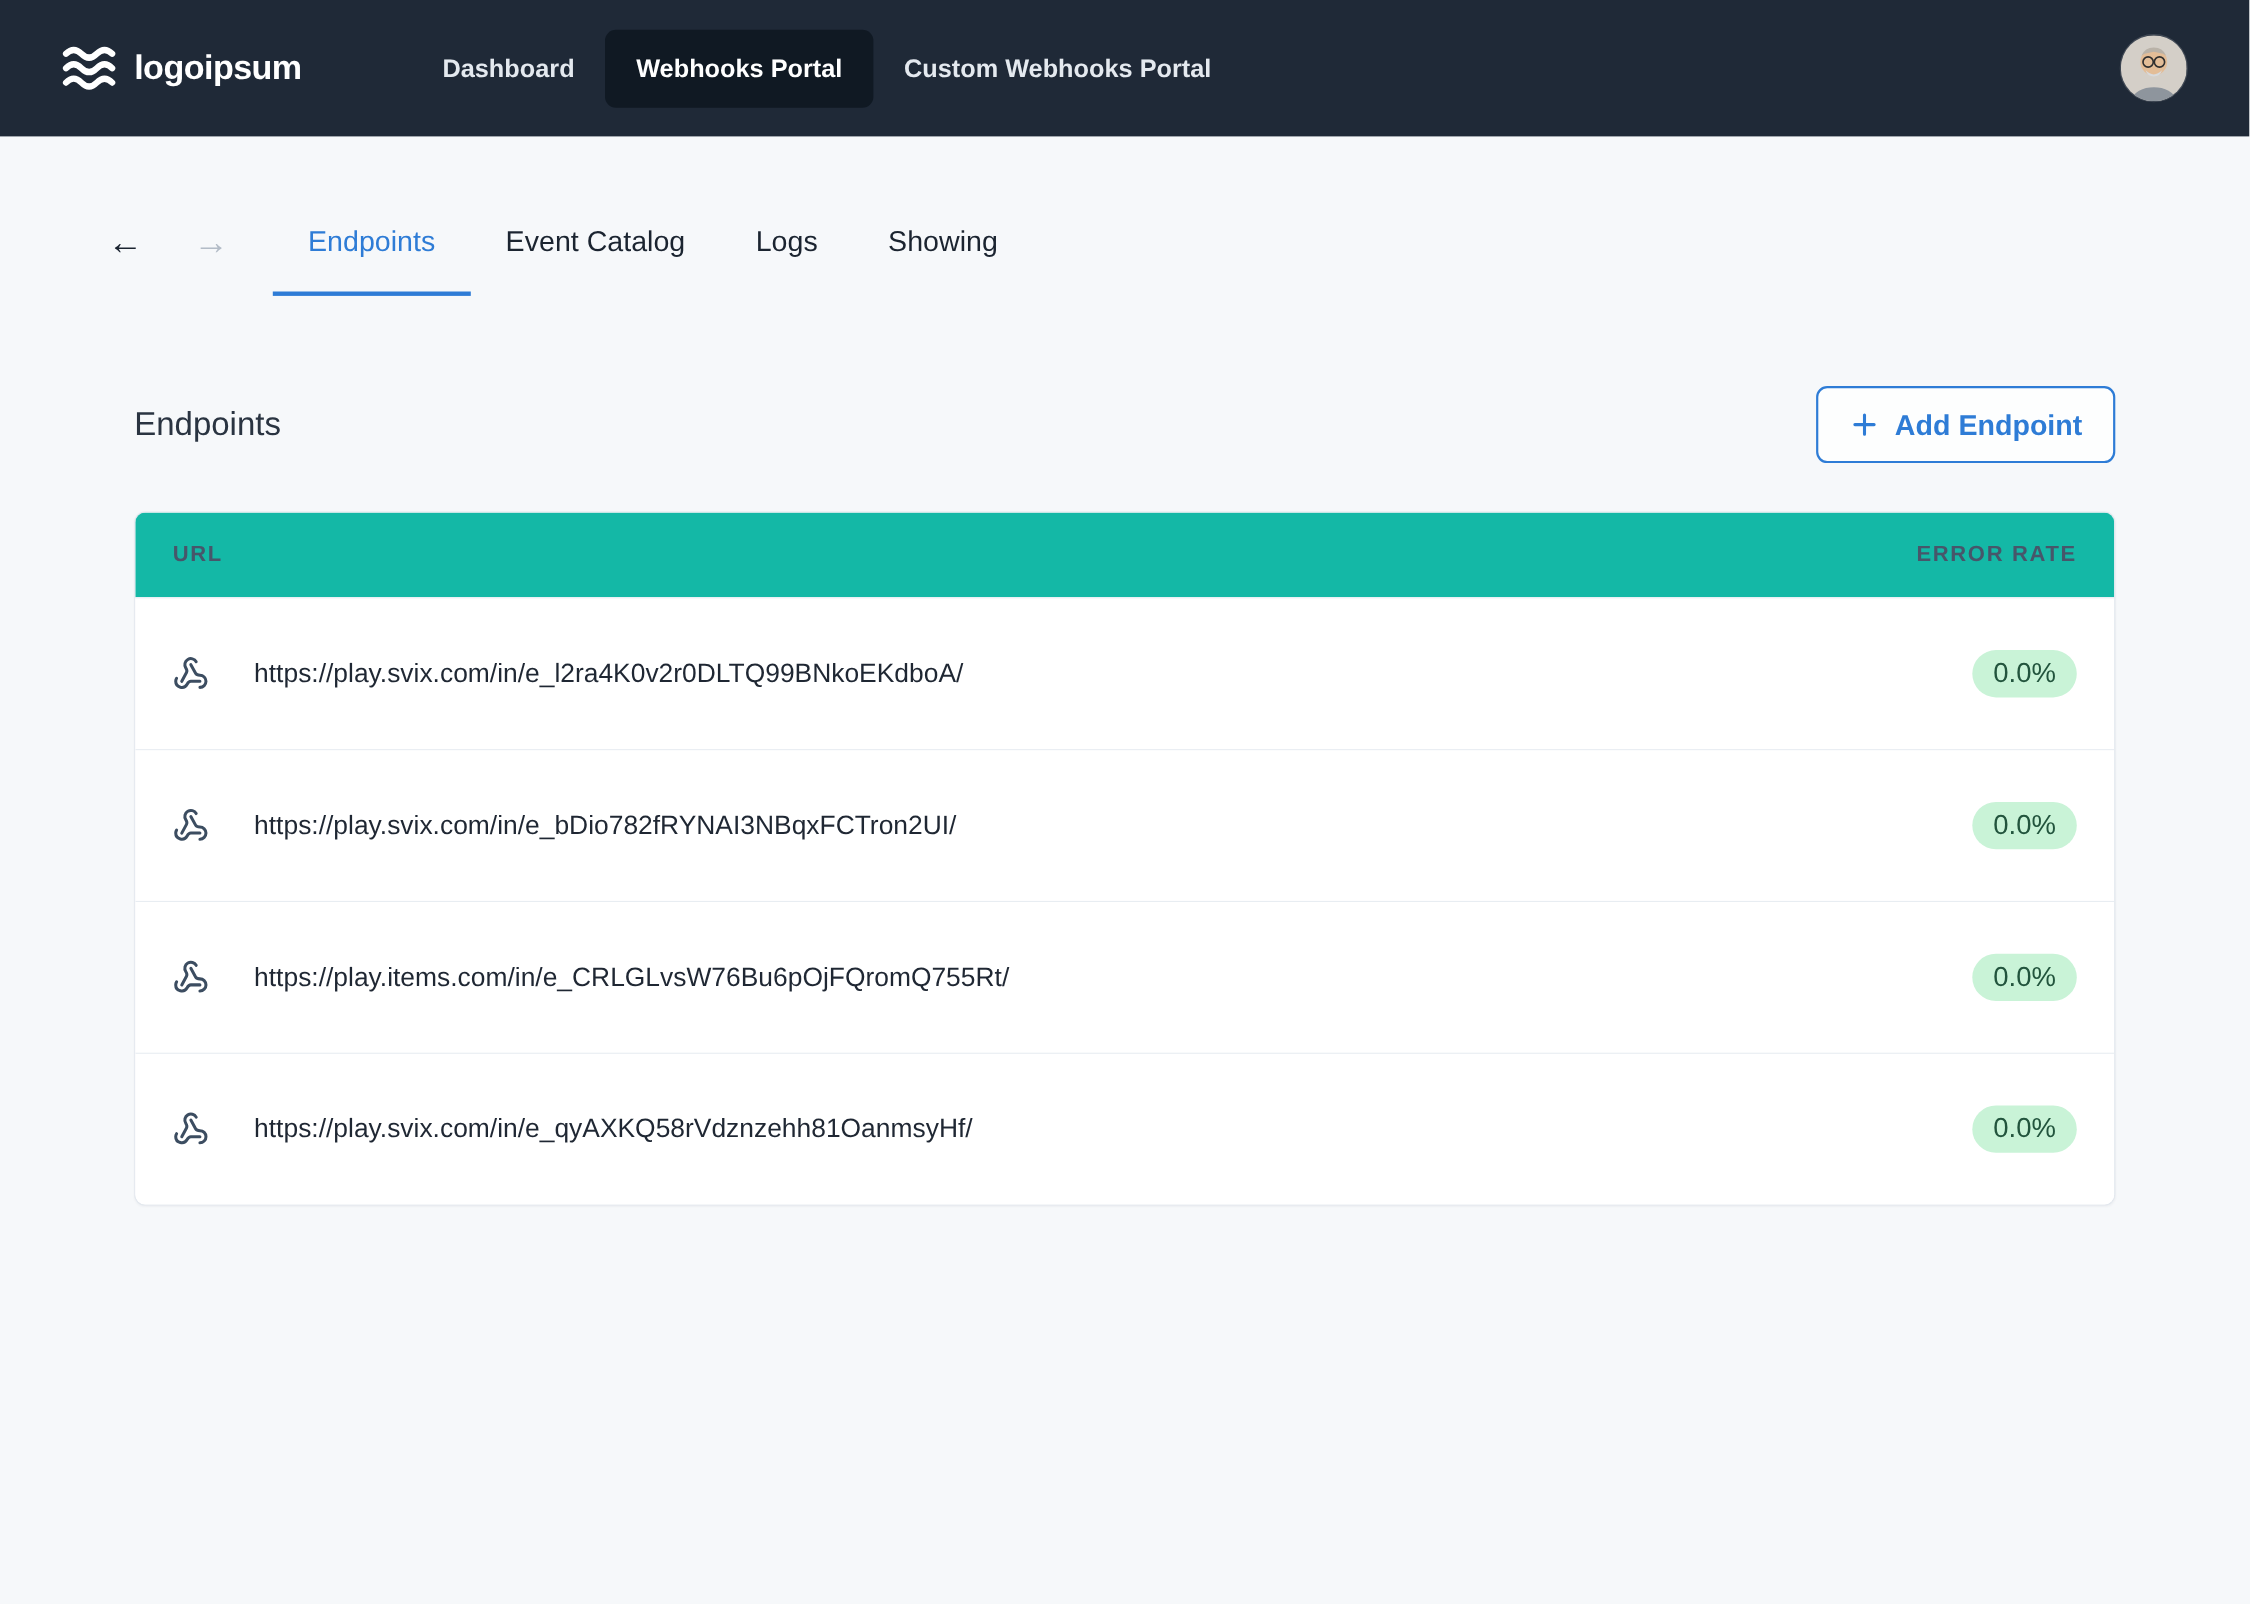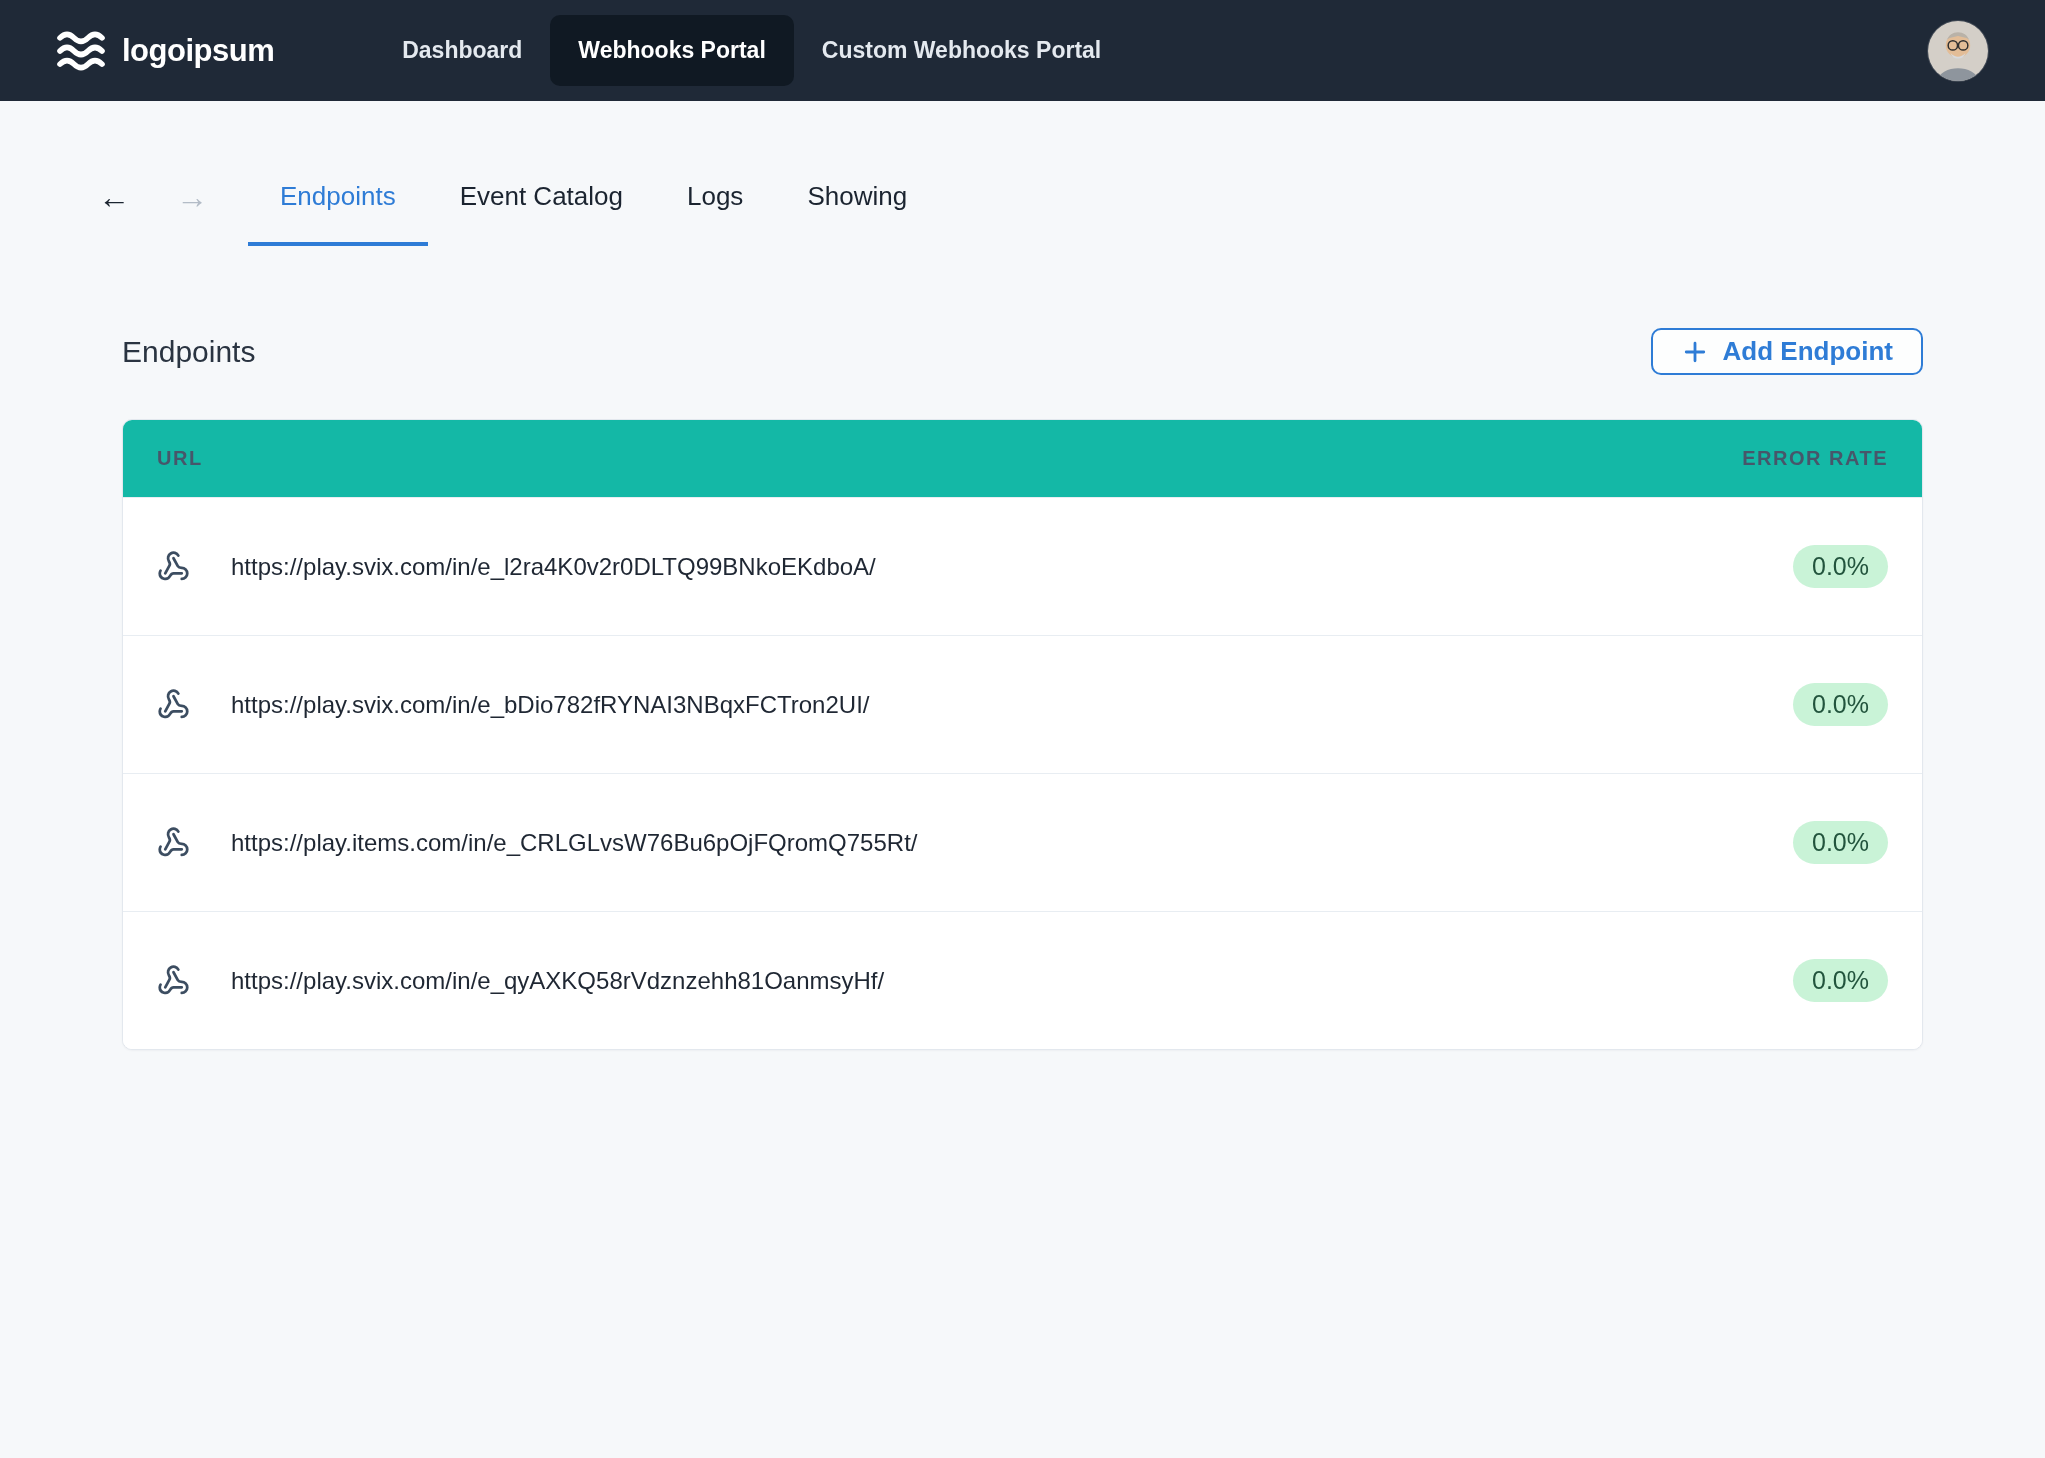--- a/index.html
+++ b/index.html
@@ -13,21 +13,21 @@
   *{box-sizing:border-box;margin:0;padding:0;}
   html,body{width:2045px;}
   body{
     min-height:1458px;
     background:var(--page-bg);
     font-family:"Liberation Sans","DejaVu Sans",sans-serif;
     color:#1f2733;
   }
   
   .navbar{
-    height:101px;
+    height:124px;
     background:var(--navbar-bg);
     display:flex;
     align-items:center;
     padding:0 56px;
   }
   .logo{display:flex;align-items:center;gap:16px;cursor:pointer;}
   .logo-icon{width:50px;height:42px;display:block;}
   .logo-text{color:#ffffff;font-size:31px;font-weight:700;letter-spacing:-0.5px;}
   .nav-links{display:flex;align-items:center;margin-left:100px;}
   .nav-link{
@@ -90,21 +90,21 @@
   }
   .page-title{font-size:30px;font-weight:500;color:#2a3441;}
   .add-btn{
     display:flex;align-items:center;gap:14px;
     background:#fdfefe;
     border:2px solid var(--accent-blue);
     border-radius:10px;
     color:var(--accent-blue);
     font-family:inherit;
     font-size:26px;font-weight:600;
-    padding:0 28px;height:47px;
+    padding:0 28px;height:70px;
     cursor:pointer;
   }
   .add-btn .plus-icon{width:28px;height:28px;display:block;}
 
   
   .card{
     margin-top:44px;
     background:#ffffff;
     border:1px solid #e3e8ee;
     border-radius:10px;

